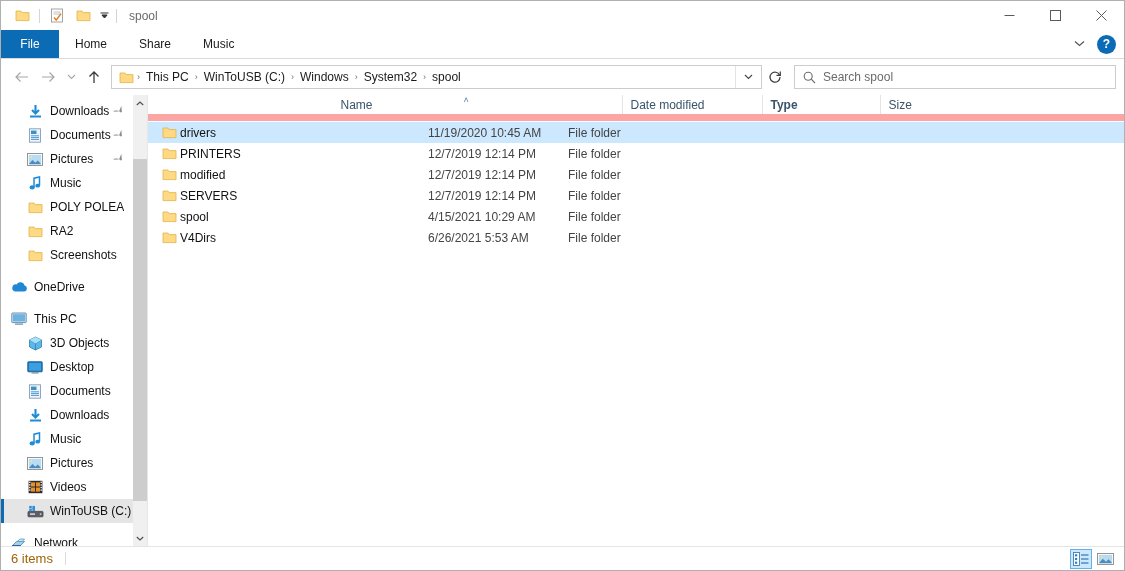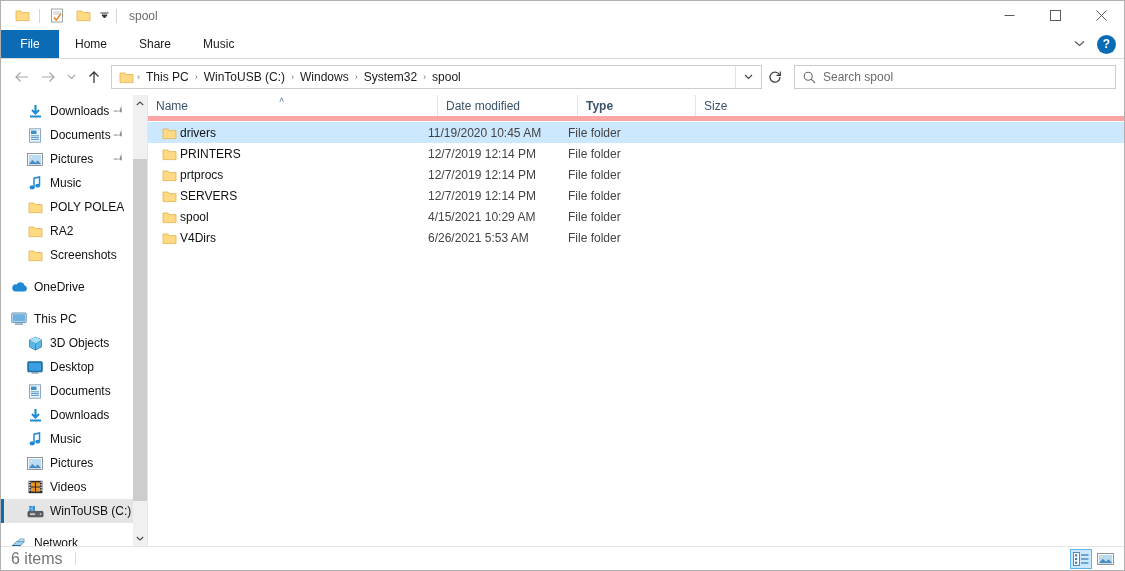--- a/index.html
+++ b/index.html
@@ -192,23 +192,24 @@
     position: absolute; left: 0; width: 14px;
     top: 48px; height: 342px;
     background: #cdcdcd;
   }
 
   
   .filepane { flex: 1; display: flex; flex-direction: column; min-width: 0; background: #fff; }
   .colheader {
     height: 26px; flex: none;
     display: flex; align-items: stretch;
-    border-bottom: 5px solid #fca5a5;
-    background: #fff;
-    padding-left: 0;
+    border-bottom: 7px solid #fca5a5;
+    background: #fff;
+    padding-left: 20px;
+    justify-content: center;
   }
   .col {
     display: flex; align-items: center;
     font-size: 12px; color: #39546b;
     padding-left: 8px;
     border-left: 1px solid #e4e4e4;
     position: relative;
   }
   .col:first-child { border-left: none; }
   .col-name { width: 262px; }
@@ -223,37 +224,37 @@
   .row {
     height: 21px;
     display: flex; align-items: center;
     padding-left: 10px;
     font-size: 12px;
   }
   .row.selected { background: #cce8ff; }
   .cell {
     padding-left: 8px;
     white-space: nowrap; overflow: hidden;
-    display: flex; align-items: flex-end;
+    display: flex; align-items: flex-start;
   }
   .cell-name { width: 262px; color: #111; padding-left: 0; }
   .cell-date { width: 140px; color: #444; }
   .cell-type { width: 118px; color: #444; }
   .cell-size { width: 80px; color: #444; }
   .folder-ico { width: 22px; flex: none; display: flex; align-items: center; justify-content: center; }
 
   
   .statusbar {
     height: 24px; flex: none;
     display: flex; align-items: center;
     border-top: 1px solid #e4e4e4;
     background: #fff;
     padding-left: 10px;
   }
-  .status-text { font-size: 16px; color: #737373; }
+  .status-text { font-size: 13px; color: #a16207; }
   .status-sep { width: 1px; height: 13px; background: #dcdcdc; margin-left: 12px; }
   .viewbtns { margin-left: auto; display: flex; gap: 2px; padding-right: 8px; align-items: center; }
   .viewbtn {
     width: 22px; height: 20px;
     display: flex; align-items: center; justify-content: center;
     border: 1px solid transparent;
   }
   .viewbtn.active { background: #cce8ff; border-color: #62b2e8; }
 </style>
 </head>
@@ -661,21 +662,21 @@
             <div class="cell cell-type">File folder</div>
             <div class="cell cell-size"></div>
           </div>
           <div class="row">
             <div class="cell cell-name">
               <span class="folder-ico">
                 <svg width="15" height="13" viewBox="0 0 15 13">
                   <path d="M1 2h5l1.2 1.6H14v8H1z" fill="#ffd983" stroke="#e0b44a" stroke-width="0.8"></path>
                 </svg>
               </span>
-              <span>prtprocs</span>
+              <span>modified</span>
             </div>
             <div class="cell cell-date">12/7/2019 12:14 PM</div>
             <div class="cell cell-type">File folder</div>
             <div class="cell cell-size"></div>
           </div>
           <div class="row">
             <div class="cell cell-name">
               <span class="folder-ico">
                 <svg width="15" height="13" viewBox="0 0 15 13">
                   <path d="M1 2h5l1.2 1.6H14v8H1z" fill="#ffd983" stroke="#e0b44a" stroke-width="0.8"></path>

